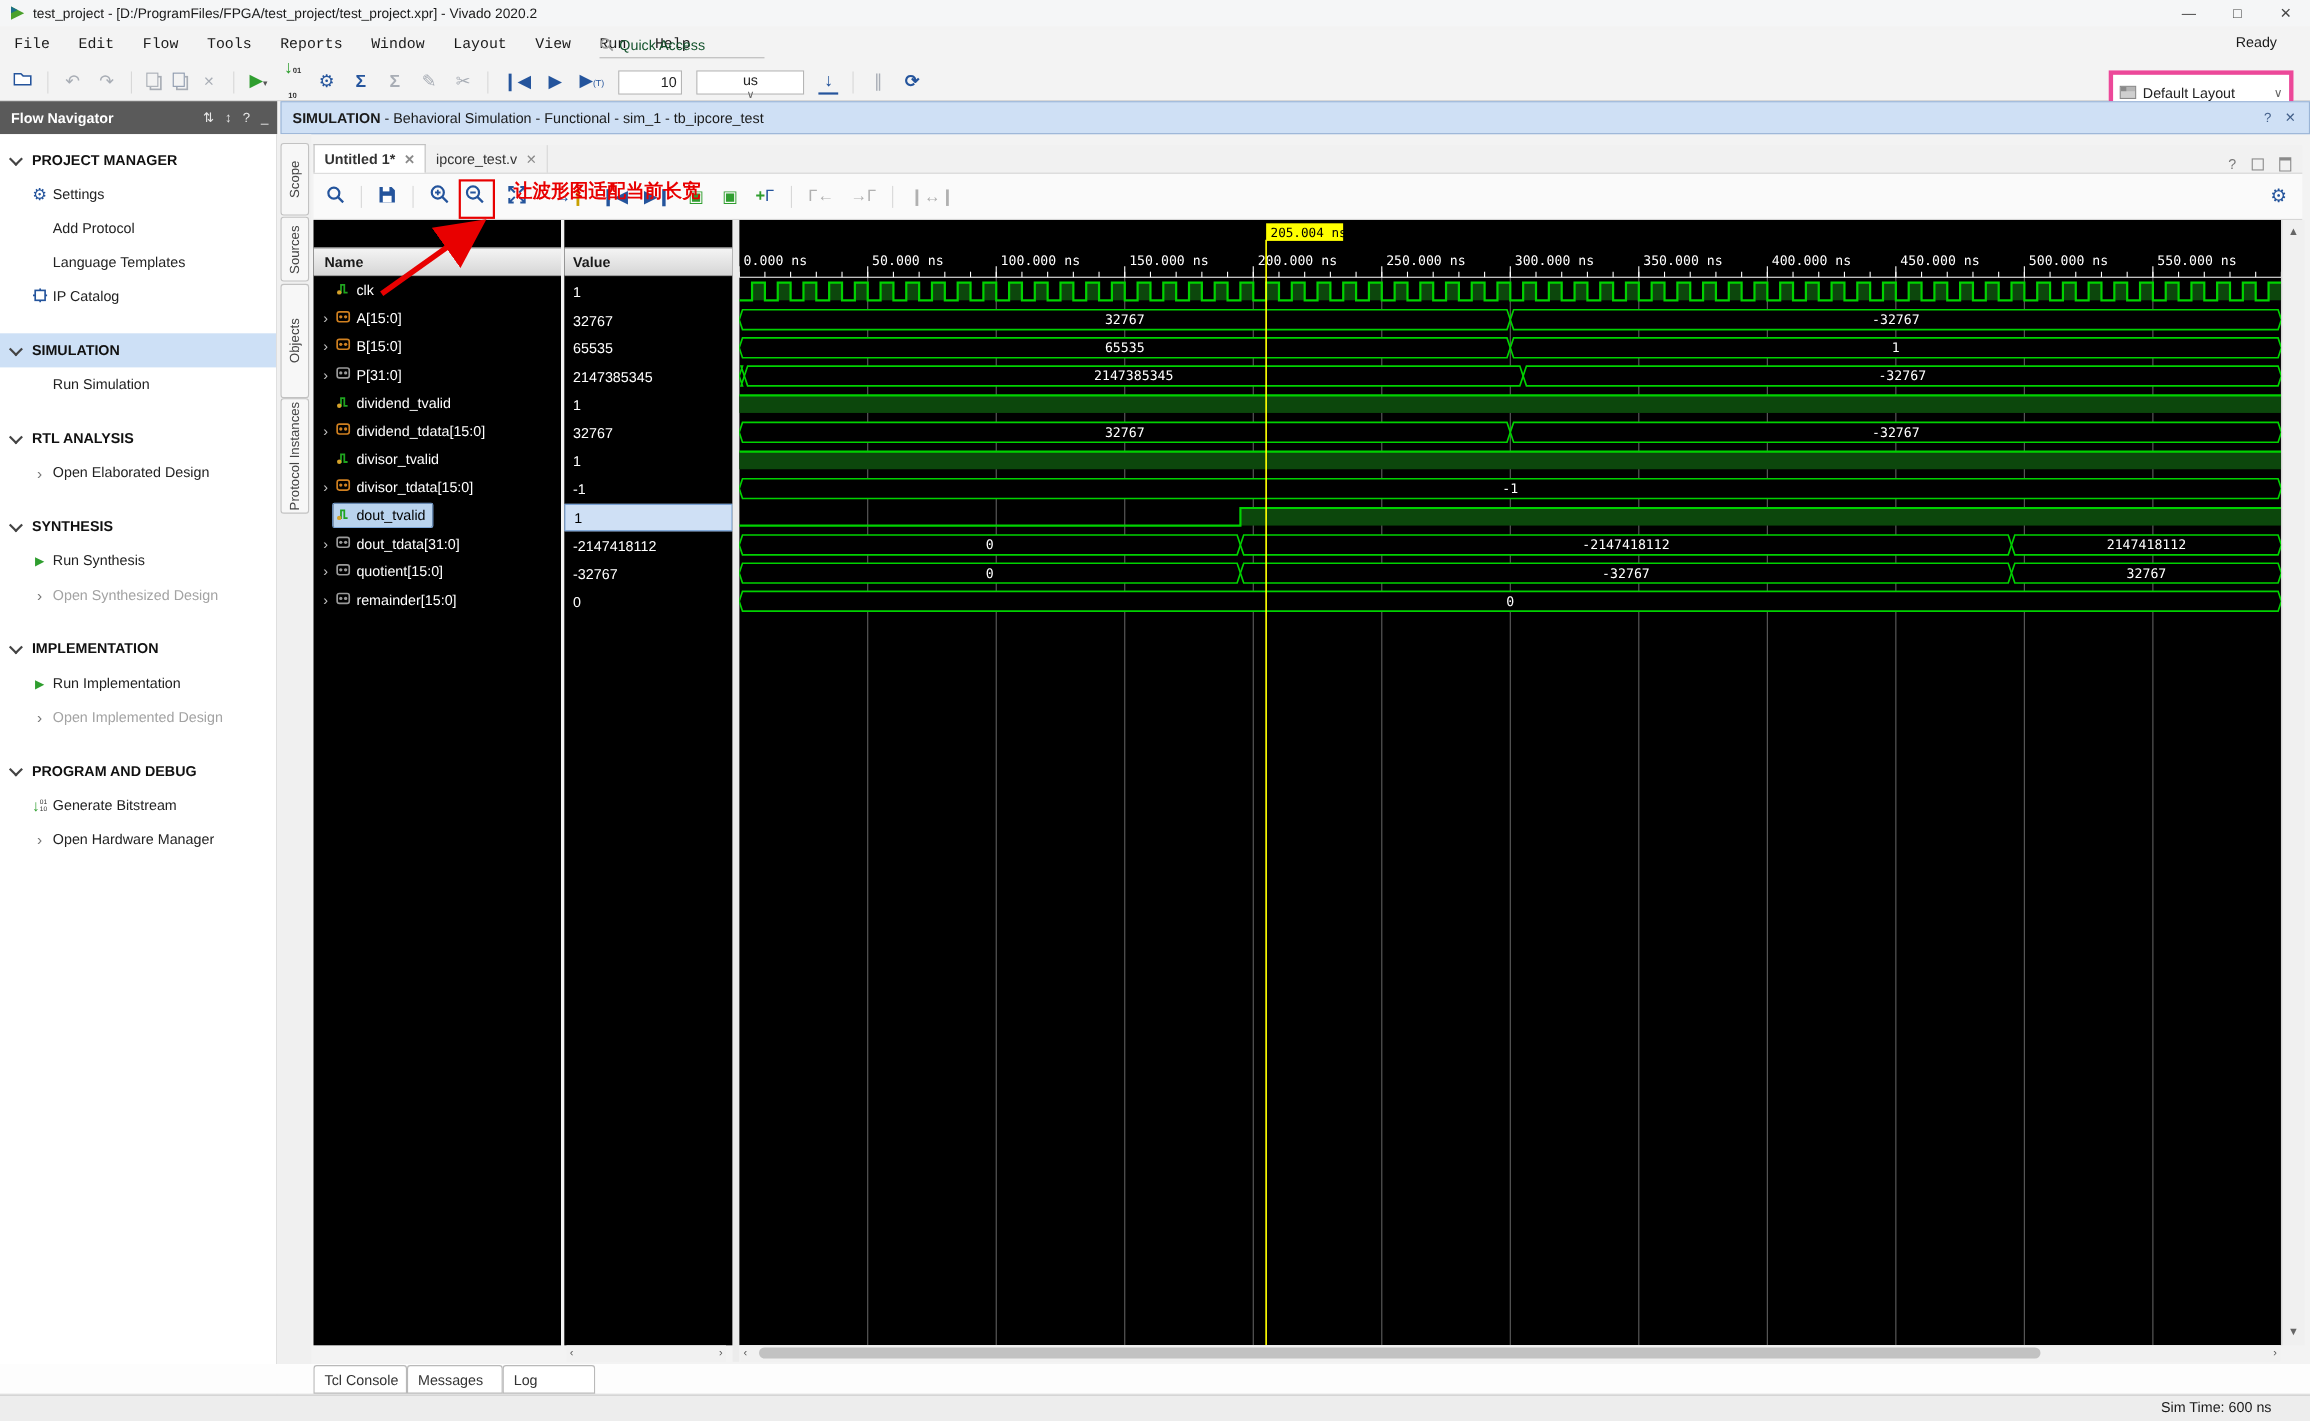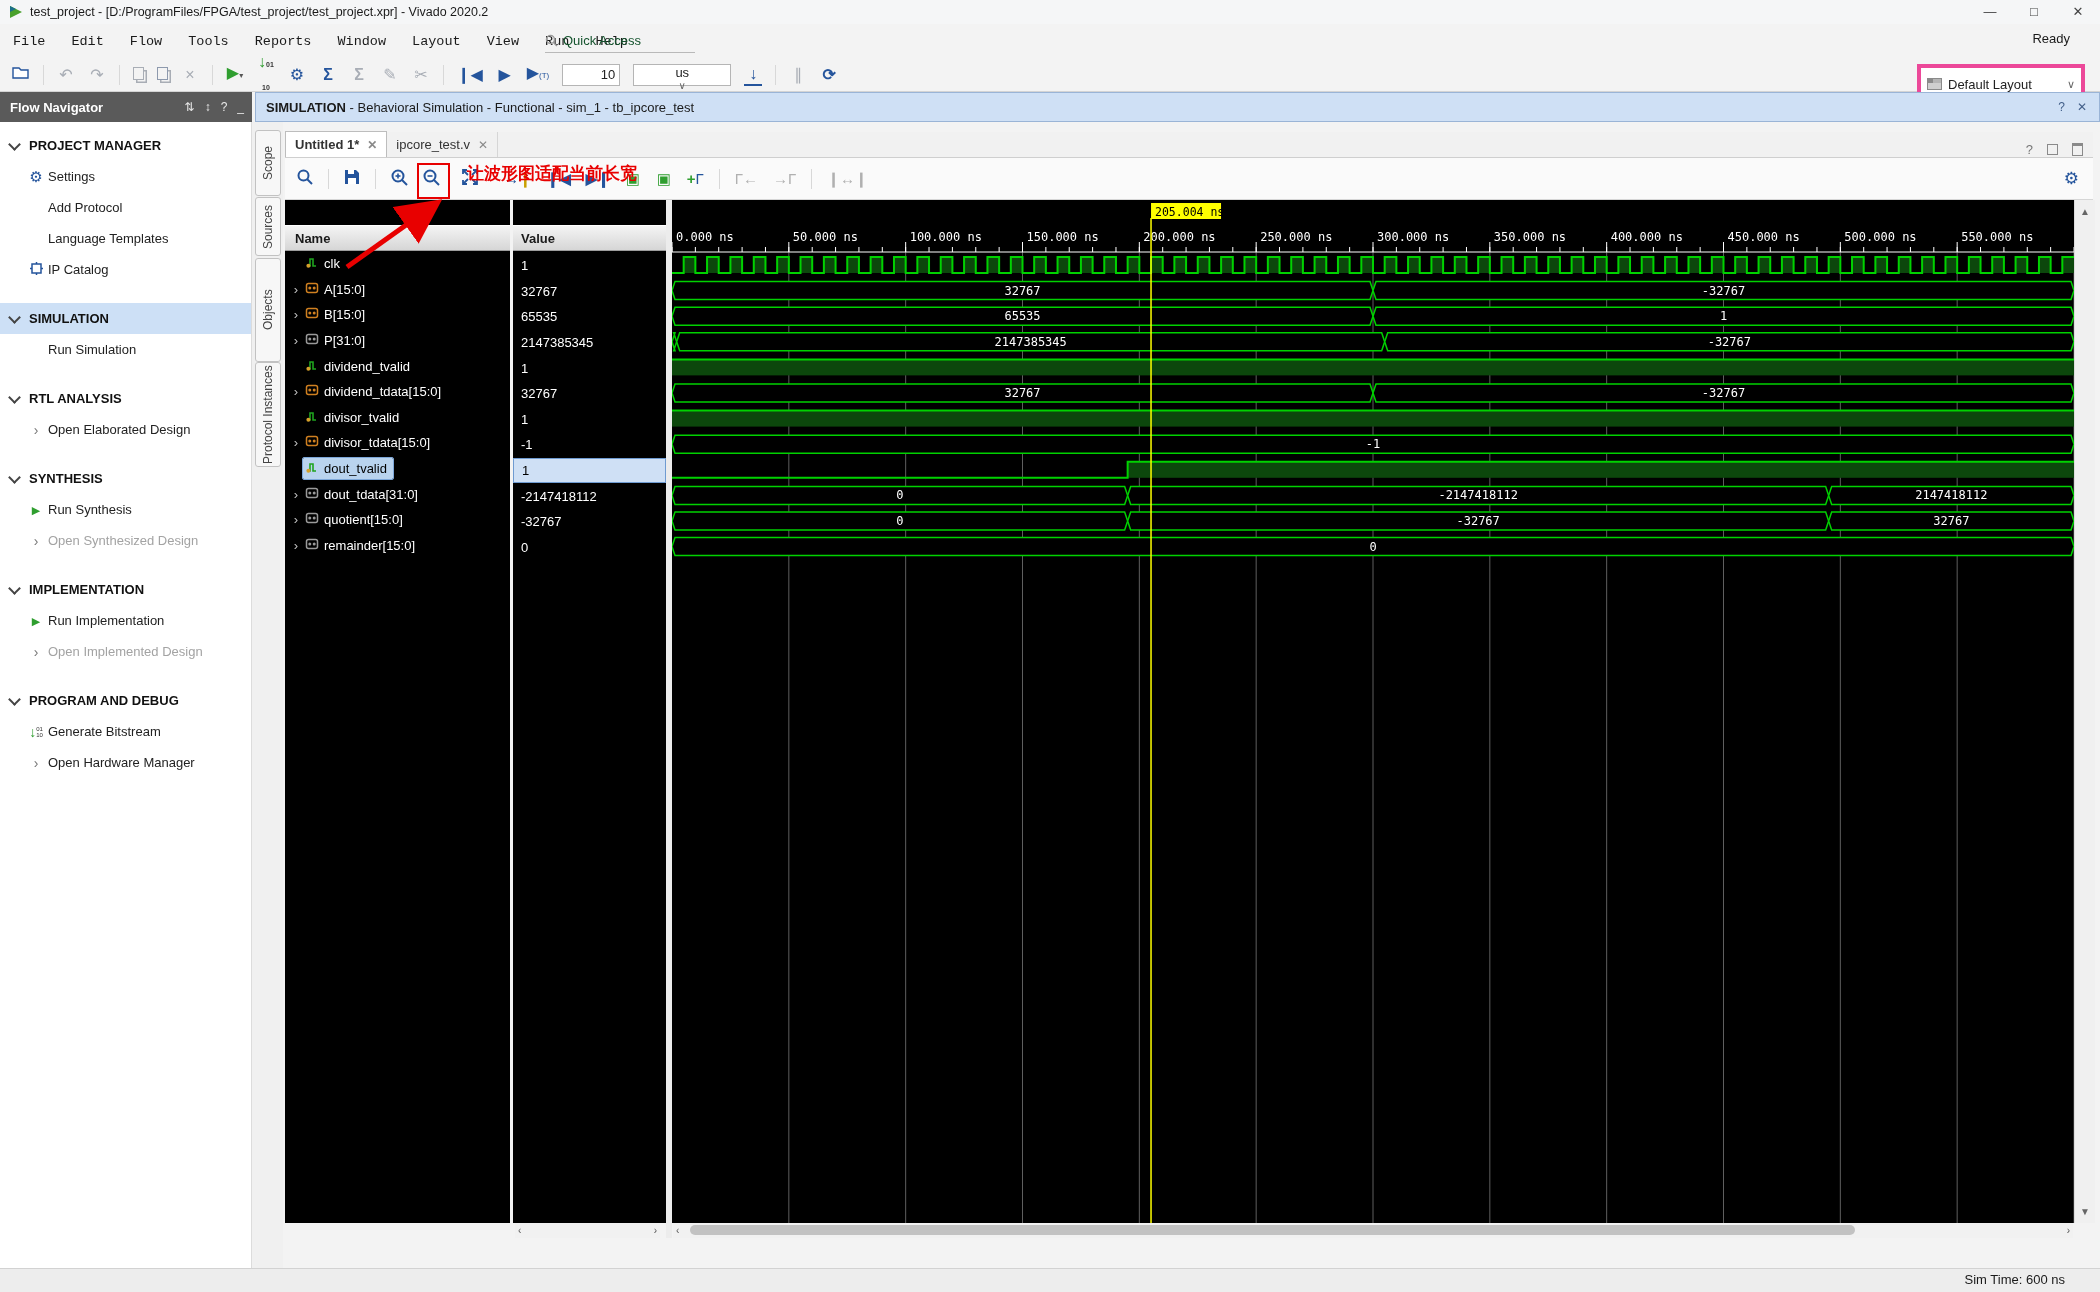--- a/index.html
+++ b/index.html
@@ -752,16 +752,21 @@
   <svg class="abs" id="ann-arrow" width="120" height="85">
     <defs>
         <marker id="ah" markerWidth="9" markerHeight="9" refX="6" refY="4.5" orient="auto">
       <polygon points="0,0 9,4.5 0,9" fill="#e80000"></polygon>
         </marker>
       </defs>
     <line x1="17" y1="72" x2="100" y2="13" stroke="#e80000" stroke-width="5" marker-end="url(#ah)"></line>
   </svg>
   <div class="abs" id="ann-text">让波形图适配当前长宽</div>
 
+  <div class="abs" id="bottom-tabs">
+      <div class="btab" style="left: 285px; width: 85px;">Tcl Console</div>
+      <div class="btab" style="left: 370px; width: 87px;">Messages</div>
+      <div class="btab" style="left: 457px; width: 84px;">Log</div>
+    </div>
   <div class="abs" id="statusbar">
     <span id="sim-time">Sim Time: 600 ns</span>
   </div>
 </div>
 
 </body></html>

